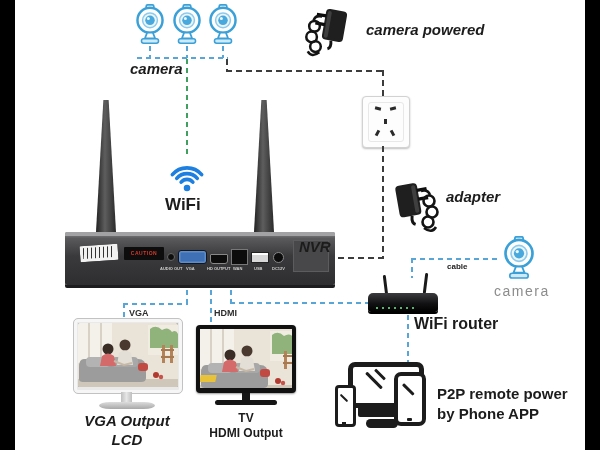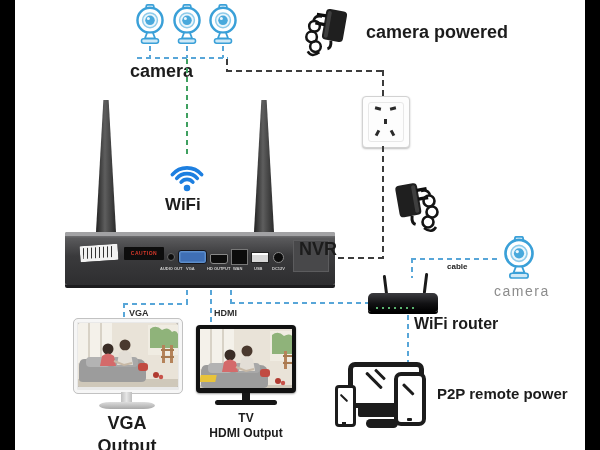--- a/index.html
+++ b/index.html
@@ -10,21 +10,21 @@
   
   .dash-h{position:absolute;height:2px;}
   .dash-v{position:absolute;width:2px;}
   .c-blue.dash-h{background:repeating-linear-gradient(90deg,#58a6d8 0 5px,transparent 5px 9px);}
   .c-blue.dash-v{background:repeating-linear-gradient(180deg,#58a6d8 0 5px,transparent 5px 9px);}
   .c-green.dash-v{background:repeating-linear-gradient(180deg,#3fa060 0 5px,transparent 5px 9px);}
   .c-dark.dash-h{background:repeating-linear-gradient(90deg,#3c3c3c 0 6px,transparent 6px 10px);}
   .c-dark.dash-v{background:repeating-linear-gradient(180deg,#3c3c3c 0 6px,transparent 6px 10px);}
   .lbl{position:absolute;font-weight:bold;line-height:1.25;}
   .lbl-sm{font-size:9px;color:#2e2e2e;}
-  .lbl-md{font-size:18px;}
+  .lbl-md{font-size:15px;font-style:italic;}
   .center{text-align:center;}
   
   .nvr-body{position:absolute;left:65px;top:232px;width:270px;height:53px;border-radius:2px;
     background:linear-gradient(#8e8e90 0%,#5a5a5c 12%,#3a3a3c 45%,#2e2e30 100%);
     box-shadow:0 3px 0 #1c1c1e;}
   .antenna{position:absolute;width:22px;height:134px;
     background:linear-gradient(90deg,#1b1b1b,#5e5e5e 45%,#262626);
     clip-path:polygon(38% 0,62% 0,96% 100%,4% 100%);border-radius:4px;}
   .barcode{position:absolute;left:80px;top:245px;width:38px;height:16px;background:#f2f2f2;
     transform:rotate(-4deg);
@@ -173,20 +173,21 @@
     <div class="slot" style="left:13px;top:33px;width:3px;height:6px;transform:rotate(28deg);"></div>
     <div class="slot" style="left:28px;top:33px;width:3px;height:6px;transform:rotate(-28deg);"></div>
   </div>
 
   <div class="dash-v c-dark" style="left:382px;top:146px;height:112px;"></div>
 
   <svg class="abs" style="left:384px;top:178px;transform:scaleX(-1);" width="60" height="62">
       <use href="#adapter"></use>
     </svg>
   <div class="lbl lbl-md" style="left:446px;top:188px;">
+    <div>adapter</div>
   </div>
 
   <div class="dash-h c-dark" style="left:298px;top:257px;width:86px;"></div>
 
   <div class="antenna" style="left:95px;top:100px;"></div>
   <div class="antenna" style="left:253px;top:100px;"></div>
   <div class="nvr-body">
     <div class="abs" style="left:0;top:0;width:100%;height:4px;background:#a2a2a4;border-radius:2px 2px 0 0;"></div>
     <div class="abs" style="right:6px;top:8px;width:34px;height:30px;background:#48484a;border:1px solid #5c5c5e;"></div>
   </div>
@@ -273,15 +274,16 @@
   <div class="dev" style="left:394px;top:372px;width:24px;height:46px;border-width:4px;">
     <div class="slash" style="left:3px;top:12px;width:15px;height:2.5px;"></div>
     <div class="abs" style="left:9px;bottom:1px;width:5px;height:3px;background:#1c1c1c;border-radius:1px;"></div>
   </div>
   <div class="dev" style="left:335px;top:385px;width:15px;height:36px;border-width:3.5px;border-radius:4px;">
     <div class="slash" style="left:1px;top:9px;width:10px;height:2px;"></div>
     <div class="abs" style="left:4px;bottom:0px;width:4px;height:2.5px;background:#1c1c1c;"></div>
   </div>
   <div class="lbl" style="left:437px;top:384px;font-size:15px;line-height:1.35;">
     <div>P2P remote power</div>
+    <div>by Phone APP</div>
   </div>
 
 </div>
 
 </body></html>

